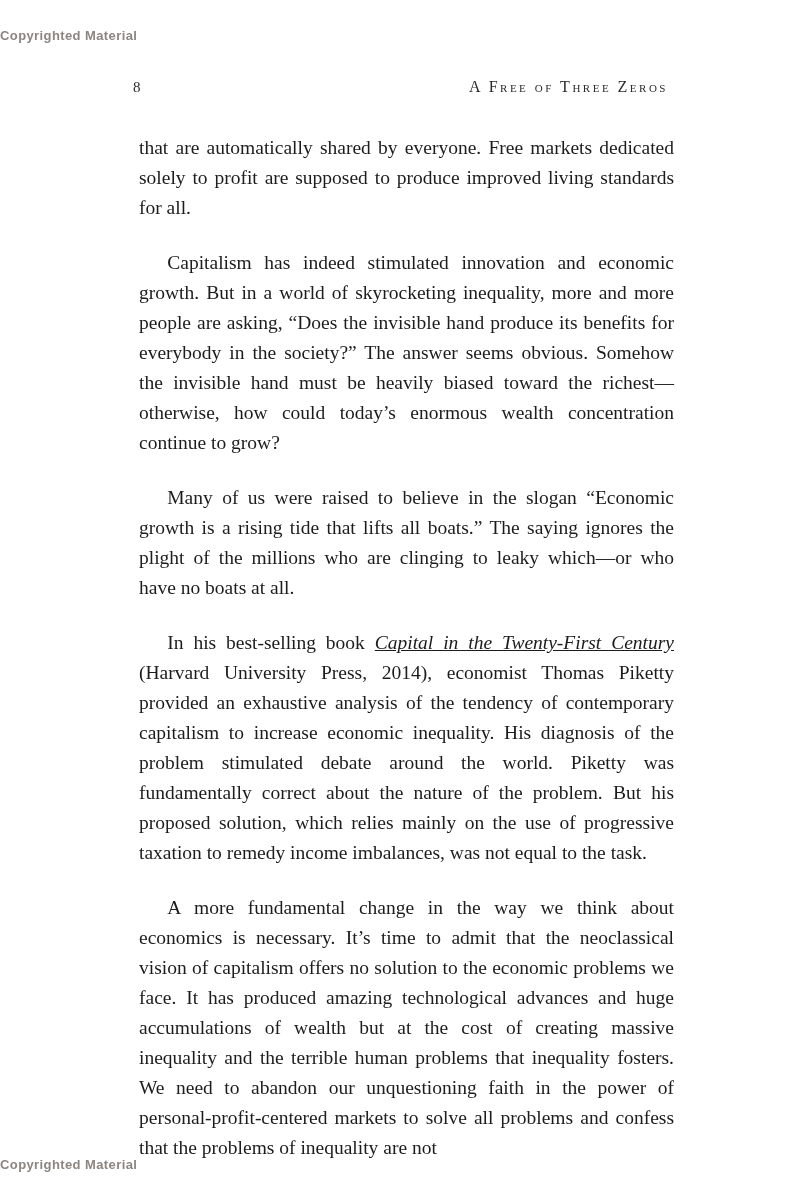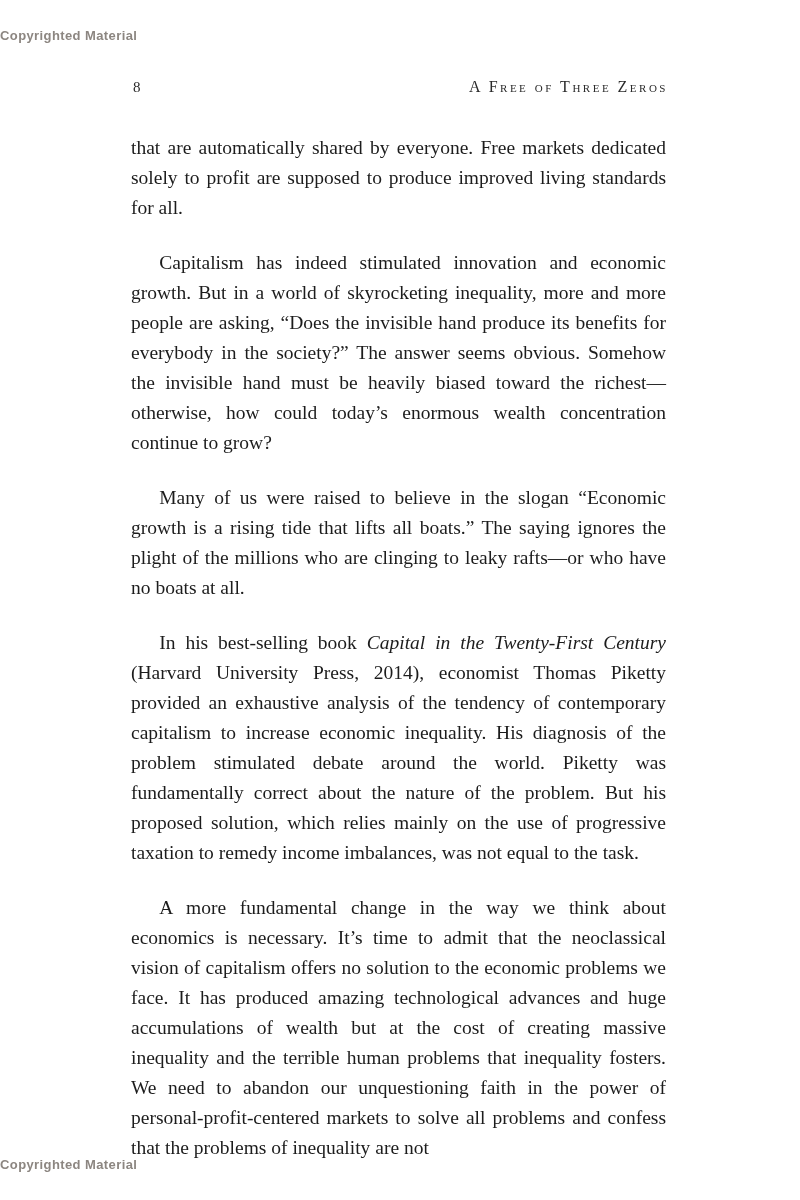--- a/index.html
+++ b/index.html
@@ -46,53 +46,53 @@
   .booktitle {
     font-variant: small-caps;
     font-size: 16px;
     letter-spacing: 2.5px;
     color: #2b2b2b;
   }
 
   .body-text {
     position: absolute;
     top: 133px;
-    left: 131px;
+    left: 139px;
     width: 535px;
     font-size: 19.5px;
     line-height: 30px;
     color: #1c1c1c;
     text-align: justify;
   }
   .para {
     margin: 0;
     padding: 0;
   }
   .para.indent { text-indent: 1.45em; margin-top: 25px; }
-  .para .italic { font-style: italic; }
+  .para .italic { font-style: italic; text-decoration: underline; }
 </style>
 </head>
 <body>
 
 <div class="page">
 
   <div class="copyright top">Copyrighted Material</div>
 
   <header class="running-header">
     <span class="pagenum">8</span>
     <span class="booktitle">A Free of Three Zeros</span>
   </header>
 
   <main class="body-text">
 
     <p class="para"><span>that are automatically shared by everyone. Free markets dedicated solely to profit are supposed to produce improved living standards for all.</span></p>
 
     <p class="para indent"><span>Capitalism has indeed stimulated innovation and economic growth. But in a world of skyrocketing inequality, more and more people are asking, “Does the invisible hand produce its benefits for everybody in the society?” The answer seems obvious. Somehow the invisible hand must be heavily biased toward the richest—otherwise, how could today’s enormous wealth concentration continue to grow?</span></p>
 
-    <p class="para indent"><span>Many of us were raised to believe in the slogan “Economic growth is a rising tide that lifts all boats.” The saying ignores the plight of the millions who are clinging to leaky rafts—or who have no boats at all.</span></p>
+    <p class="para indent"><span>Many of us were raised to believe in the slogan “Economic growth is a rising tide that lifts all boats.” The saying ignores the plight of the millions who are clinging to leaky which—or who have no boats at all.</span></p>
 
     <p class="para indent"><span>In his best-selling book </span><span class="italic">Capital in the Twenty-First Century</span><span> (Harvard University Press, 2014), economist Thomas Piketty provided an exhaustive analysis of the tendency of contemporary capitalism to increase economic inequality. His diagnosis of the problem stimulated debate around the world. Piketty was fundamentally correct about the nature of the problem. But his proposed solution, which relies mainly on the use of progressive taxation to remedy income imbalances, was not equal to the task.</span></p>
 
     <p class="para indent"><span>A more fundamental change in the way we think about economics is necessary. It’s time to admit that the neoclassical vision of capitalism offers no solution to the economic problems we face. It has produced amazing technological advances and huge accumulations of wealth but at the cost of creating massive inequality and the terrible human problems that inequality fosters. We need to abandon our unquestioning faith in the power of personal-profit-centered markets to solve all problems and confess that the problems of inequality are not</span></p>
 
   </main>
 
   <div class="copyright bottom">Copyrighted Material</div>
 
 </div>

